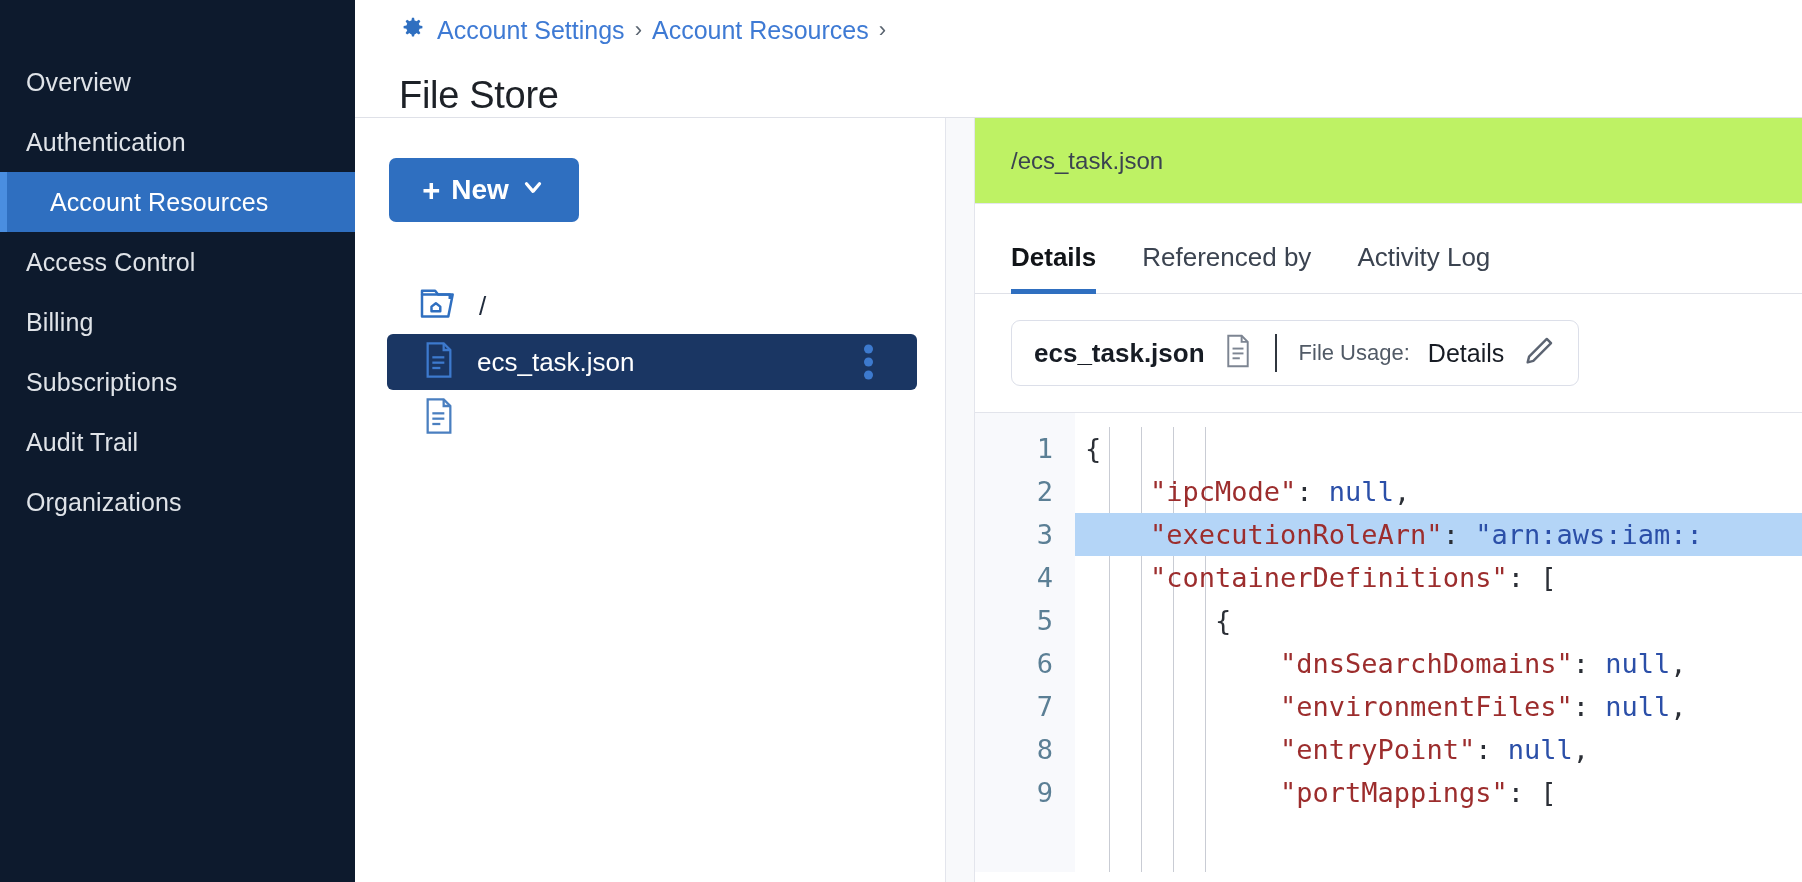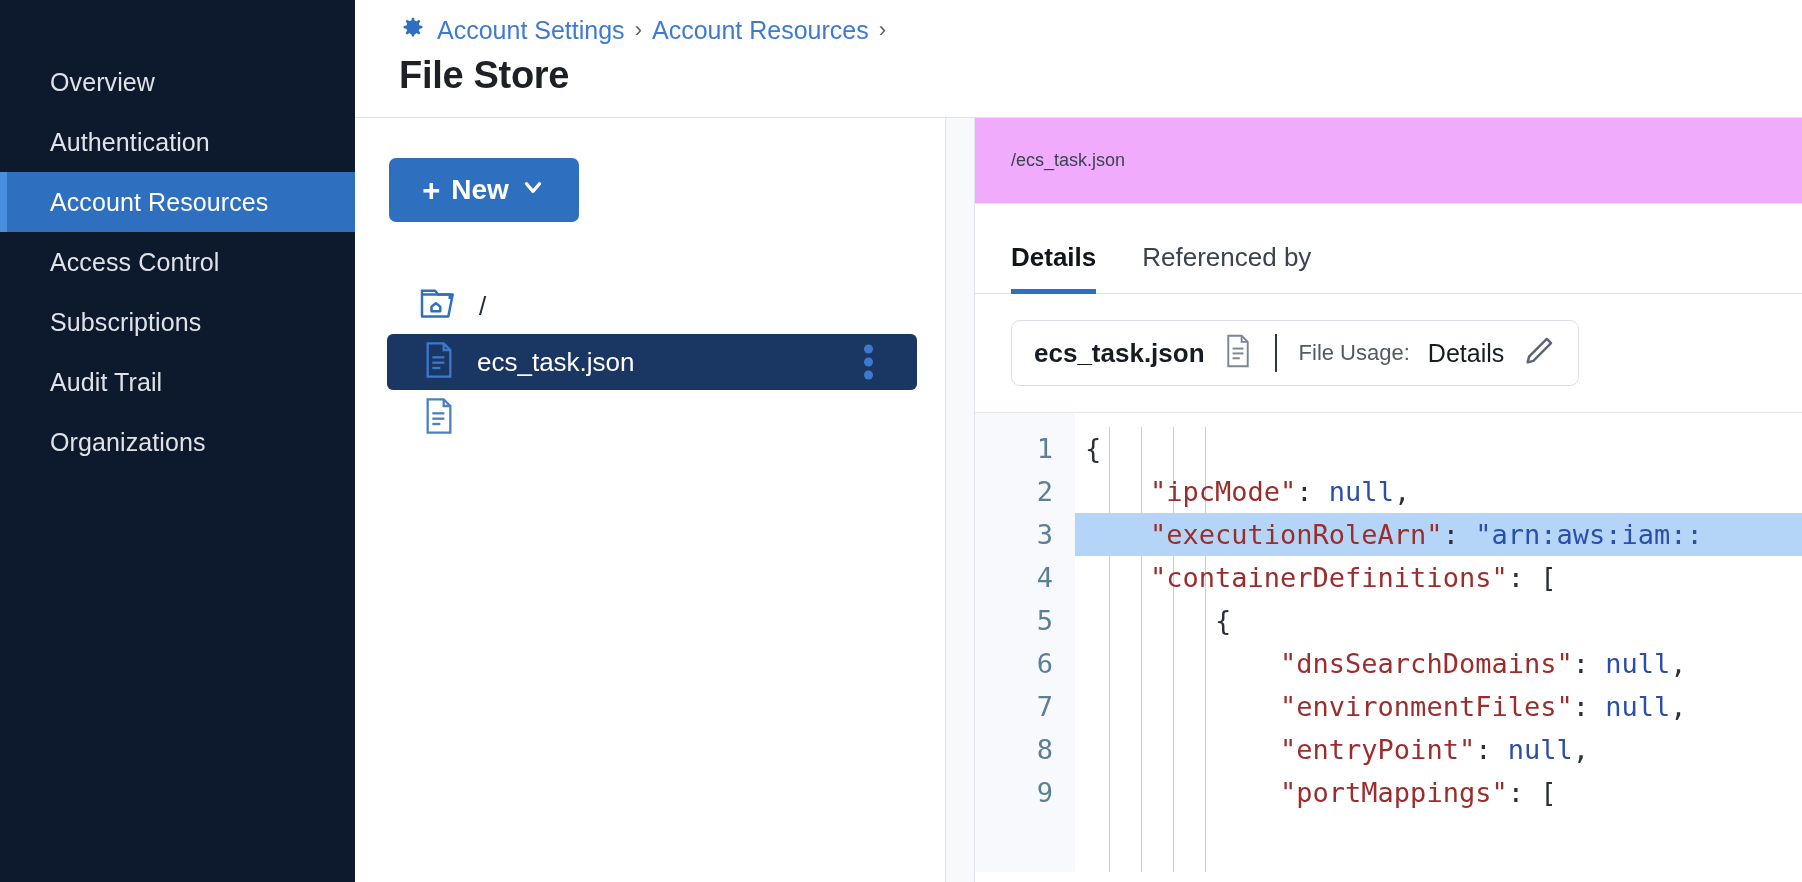--- a/index.html
+++ b/index.html
@@ -16,21 +16,21 @@
   .sidebar {
     width: 355px; min-width: 355px; height: 882px;
     background: #0d1a2d;
     padding-top: 52px;
     position: relative;
     z-index: 5;
   }
   .side-item {
     height: 60px;
     display: flex; align-items: center;
-    padding-left: 50px;
+    padding-left: 26px;
     color: #dfe3e8;
     font-size: 25px;
     letter-spacing: .1px;
     cursor: pointer;
     white-space: nowrap;
   }
   .side-item.active {
     background: #2f6fc0;
     color: #ffffff;
     border-left: 7px solid #4a8ee0;
@@ -49,22 +49,22 @@
   }
   .breadcrumb {
     display: flex; align-items: center; gap: 10px;
     height: 44px;
     font-size: 25px;
   }
   .gear-ic { width: 28px; height: 28px; display:block; }
   .crumb-link { color: #3e7ad4; cursor: pointer; white-space: nowrap; }
   .crumb-sep { color: #5a6470; font-size: 22px; }
   .page-title {
-    font-size: 38px; font-weight: bold; color: #1d2127;
-    margin-top: 2px; letter-spacing: -.3px;
+    font-size: 38px; font-weight: normal; color: #1d2127;
+    margin-top: 22px; letter-spacing: -.3px;
   }
 
   
   .body-split { display: flex; height: 764px; }
 
   .tree-pane {
     width: 590px; min-width: 590px;
     background: #ffffff;
     padding: 40px 0 0 32px;
     position: relative;
@@ -118,25 +118,25 @@
     background: #3d7ace; display:block;
   }
 
   
   .details-pane {
     flex: 1; position: relative; background: #fff;
     overflow: hidden;
   }
   .path-bar {
     height: 86px;
-    background: #f0abfc;
+    background: #bef264;
     border-bottom: 1px solid #e4e6ee;
     display: flex; align-items: center;
     padding-left: 36px;
-    font-size: 18px;
+    font-size: 24px;
     color: #3b4350;
   }
   .tabs {
     height: 90px;
     display: flex; align-items: flex-end;
     gap: 46px;
     padding-left: 36px;
     border-bottom: 1px solid #dfe1e8;
   }
   .tab {
@@ -223,20 +223,23 @@
         <span>Overview</span>
       </div>
       <div class="side-item">
         <span>Authentication</span>
       </div>
       <div class="side-item active">
         <span>Account Resources</span>
       </div>
       <div class="side-item">
         <span>Access Control</span>
+      </div>
+      <div class="side-item">
+        <span>Billing</span>
       </div>
       <div class="side-item">
         <span>Subscriptions</span>
       </div>
       <div class="side-item">
         <span>Audit Trail</span>
       </div>
       <div class="side-item">
         <span>Organizations</span>
       </div>
@@ -314,20 +317,21 @@
 
       <div class="details-pane">
 
         <div class="path-bar">
           <span>/ecs_task.json</span>
         </div>
 
         <div class="tabs" id="tabs">
             <div class="tab active"><span>Details</span></div>
             <div class="tab"><span>Referenced by</span></div>
+            <div class="tab"><span>Activity Log</span></div>
           </div>
 
         <div class="usage-wrap">
           <div class="usage-card">
             <span class="usage-name">ecs_task.json</span>
             <span class="doc-ic">
               <svg width="30" height="34" viewBox="0 0 24 28" fill="none" stroke="#7d8592" stroke-width="1.6">
                 <path d="M4 1.5h11l5 5v20H4z"></path>
                   <path d="M15 1.5v5h5"></path>
                 <line x1="7.5" y1="12" x2="16.5" y2="12"></line>

